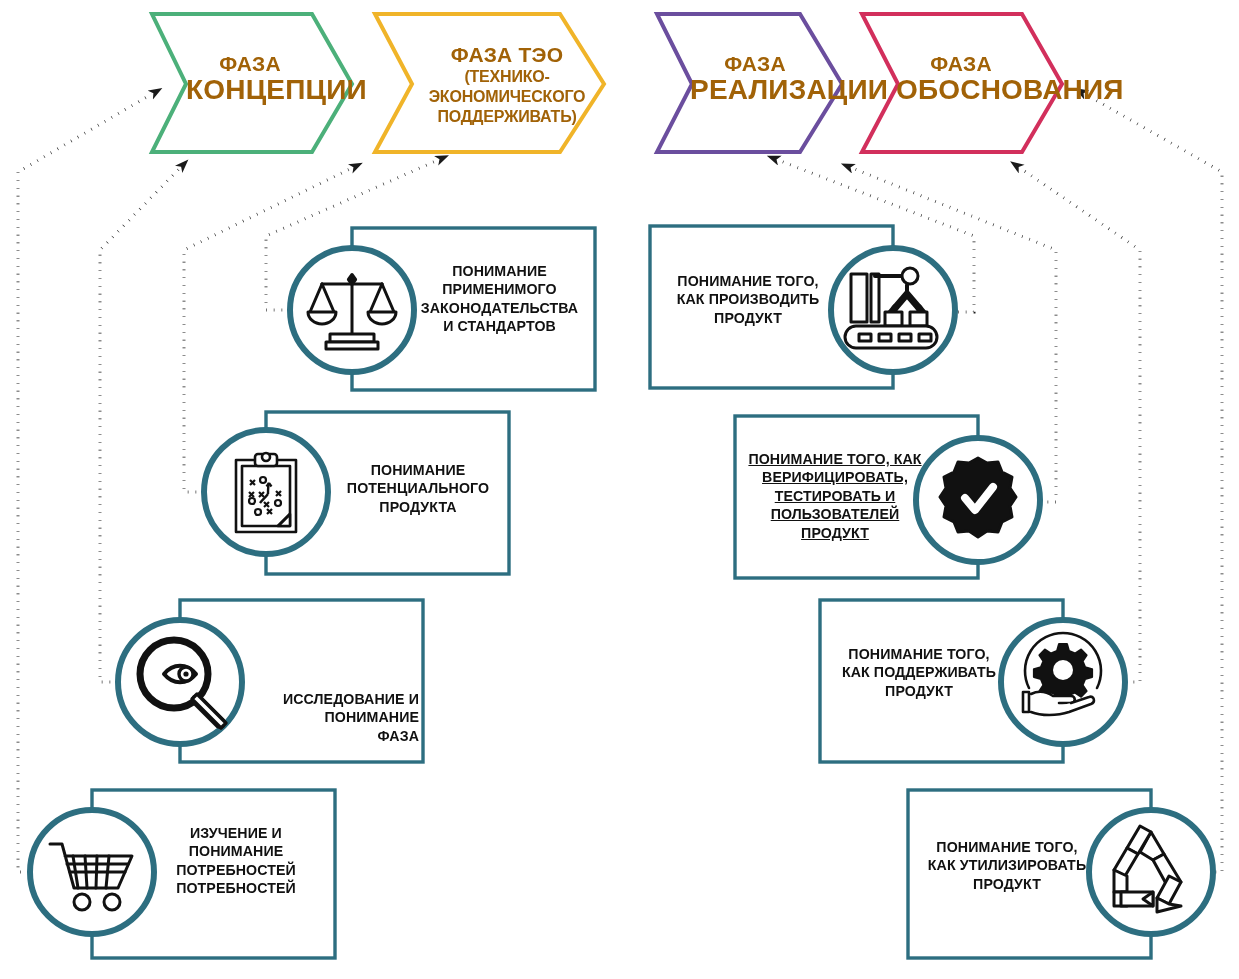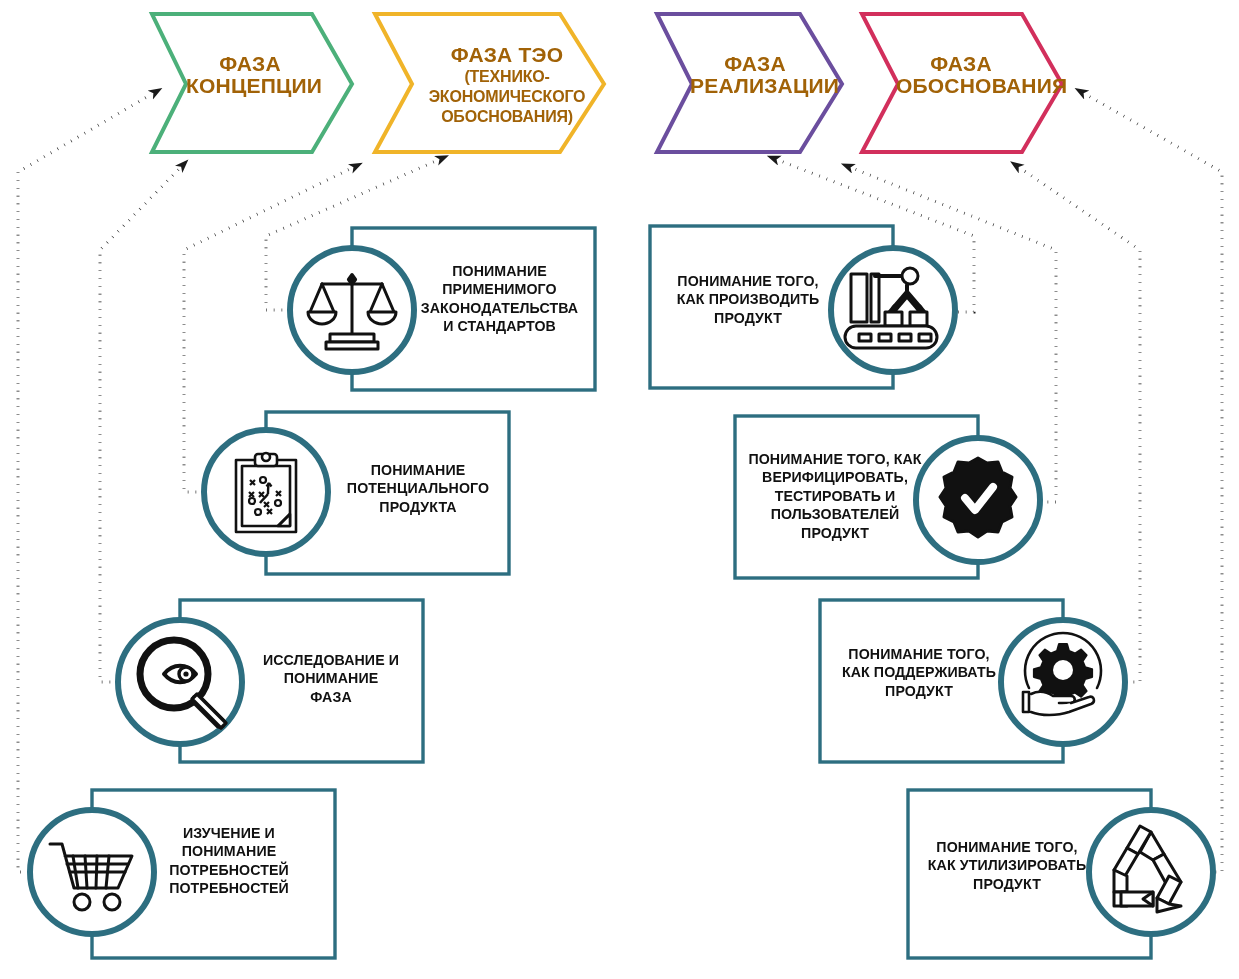--- a/index.html
+++ b/index.html
@@ -7,21 +7,21 @@
        font-family:"Liberation Sans","DejaVu Sans",sans-serif;}
   #stage{position:relative;width:1239px;height:979px;}
   svg.layer{position:absolute;left:0;top:0;width:1239px;height:979px;}
 
   .banner-label{
     position:absolute;text-align:center;color:#a16207;
     font-weight:bold;letter-spacing:.2px;line-height:1.06;
     pointer-events:none;
   }
   .banner-label .t1{font-size:21px;display:block;}
-  .banner-label .t2{font-size:21px;display:block;}
+  .banner-label .t2{font-size:28px;display:block;}
   .banner-label .sub{font-size:16px;display:block;font-weight:bold;
                      letter-spacing:-.2px;line-height:1.22;margin-top:1px;}
 
   .card-text{
     position:absolute;color:#111;font-weight:bold;
     font-size:14.2px;line-height:1.3;letter-spacing:.1px;
     text-align:center;pointer-events:none;
   }
 </style>
 </head>
@@ -197,21 +197,21 @@
   </svg>
 
   <div class="banner-label" style="left:186px;top:53px;width:128px;">
     <span class="t1">ФАЗА</span>
     <span class="t2">КОНЦЕПЦИИ</span>
   </div>
 
   <div class="banner-label" style="left:412px;top:44px;width:190px;">
     <span class="t1">ФАЗА ТЭО</span>
     <span class="sub">(ТЕХНИКО-ЭКОНОМИЧЕСКОГО</span>
-    <span class="sub">ОБОСНОВАНИЯ)</span>
+    <span class="sub">ПОДДЕРЖИВАТЬ)</span>
   </div>
 
   <div class="banner-label" style="left:690px;top:53px;width:130px;">
     <span class="t1">ФАЗА</span>
     <span class="t2">РЕАЛИЗАЦИИ</span>
   </div>
 
   <div class="banner-label" style="left:896px;top:53px;width:130px;">
     <span class="t1">ФАЗА</span>
     <span class="t2">ОБОСНОВАНИЯ</span>
@@ -223,40 +223,40 @@
     <div>ЗАКОНОДАТЕЛЬСТВА</div>
     <div>И СТАНДАРТОВ</div>
   </div>
 
   <div class="card-text" style="left:330px;top:461px;width:176px;">
     <div>ПОНИМАНИЕ</div>
     <div>ПОТЕНЦИАЛЬНОГО</div>
     <div>ПРОДУКТА</div>
   </div>
 
-  <div class="card-text" style="left:243px;top:651px;width:176px;">
+  <div class="card-text" style="left:243px;top:690px;width:176px;text-align:right;">
     <div>ИССЛЕДОВАНИЕ И</div>
     <div>ПОНИМАНИЕ</div>
     <div>ФАЗА</div>
   </div>
 
-  <div class="card-text" style="left:141px;top:824px;width:176px;">
+  <div class="card-text" style="left:148px;top:824px;width:176px;">
     <div>ИЗУЧЕНИЕ И</div>
     <div>ПОНИМАНИЕ</div>
     <div>ПОТРЕБНОСТЕЙ</div>
     <div>ПОТРЕБНОСТЕЙ</div>
   </div>
 
   <div class="card-text" style="left:660px;top:272px;width:176px;">
     <div>ПОНИМАНИЕ ТОГО,</div>
     <div>КАК ПРОИЗВОДИТЬ</div>
     <div>ПРОДУКТ</div>
   </div>
 
-  <div class="card-text" style="left:740px;top:450px;width:190px;">
+  <div class="card-text" style="left:740px;top:450px;width:190px;text-decoration:underline;">
     <div>ПОНИМАНИЕ ТОГО, КАК</div>
     <div>ВЕРИФИЦИРОВАТЬ,</div>
     <div>ТЕСТИРОВАТЬ И</div>
     <div>ПОЛЬЗОВАТЕЛЕЙ</div>
     <div>ПРОДУКТ</div>
   </div>
 
   <div class="card-text" style="left:828px;top:645px;width:182px;">
     <div>ПОНИМАНИЕ ТОГО,</div>
     <div>КАК ПОДДЕРЖИВАТЬ</div>

